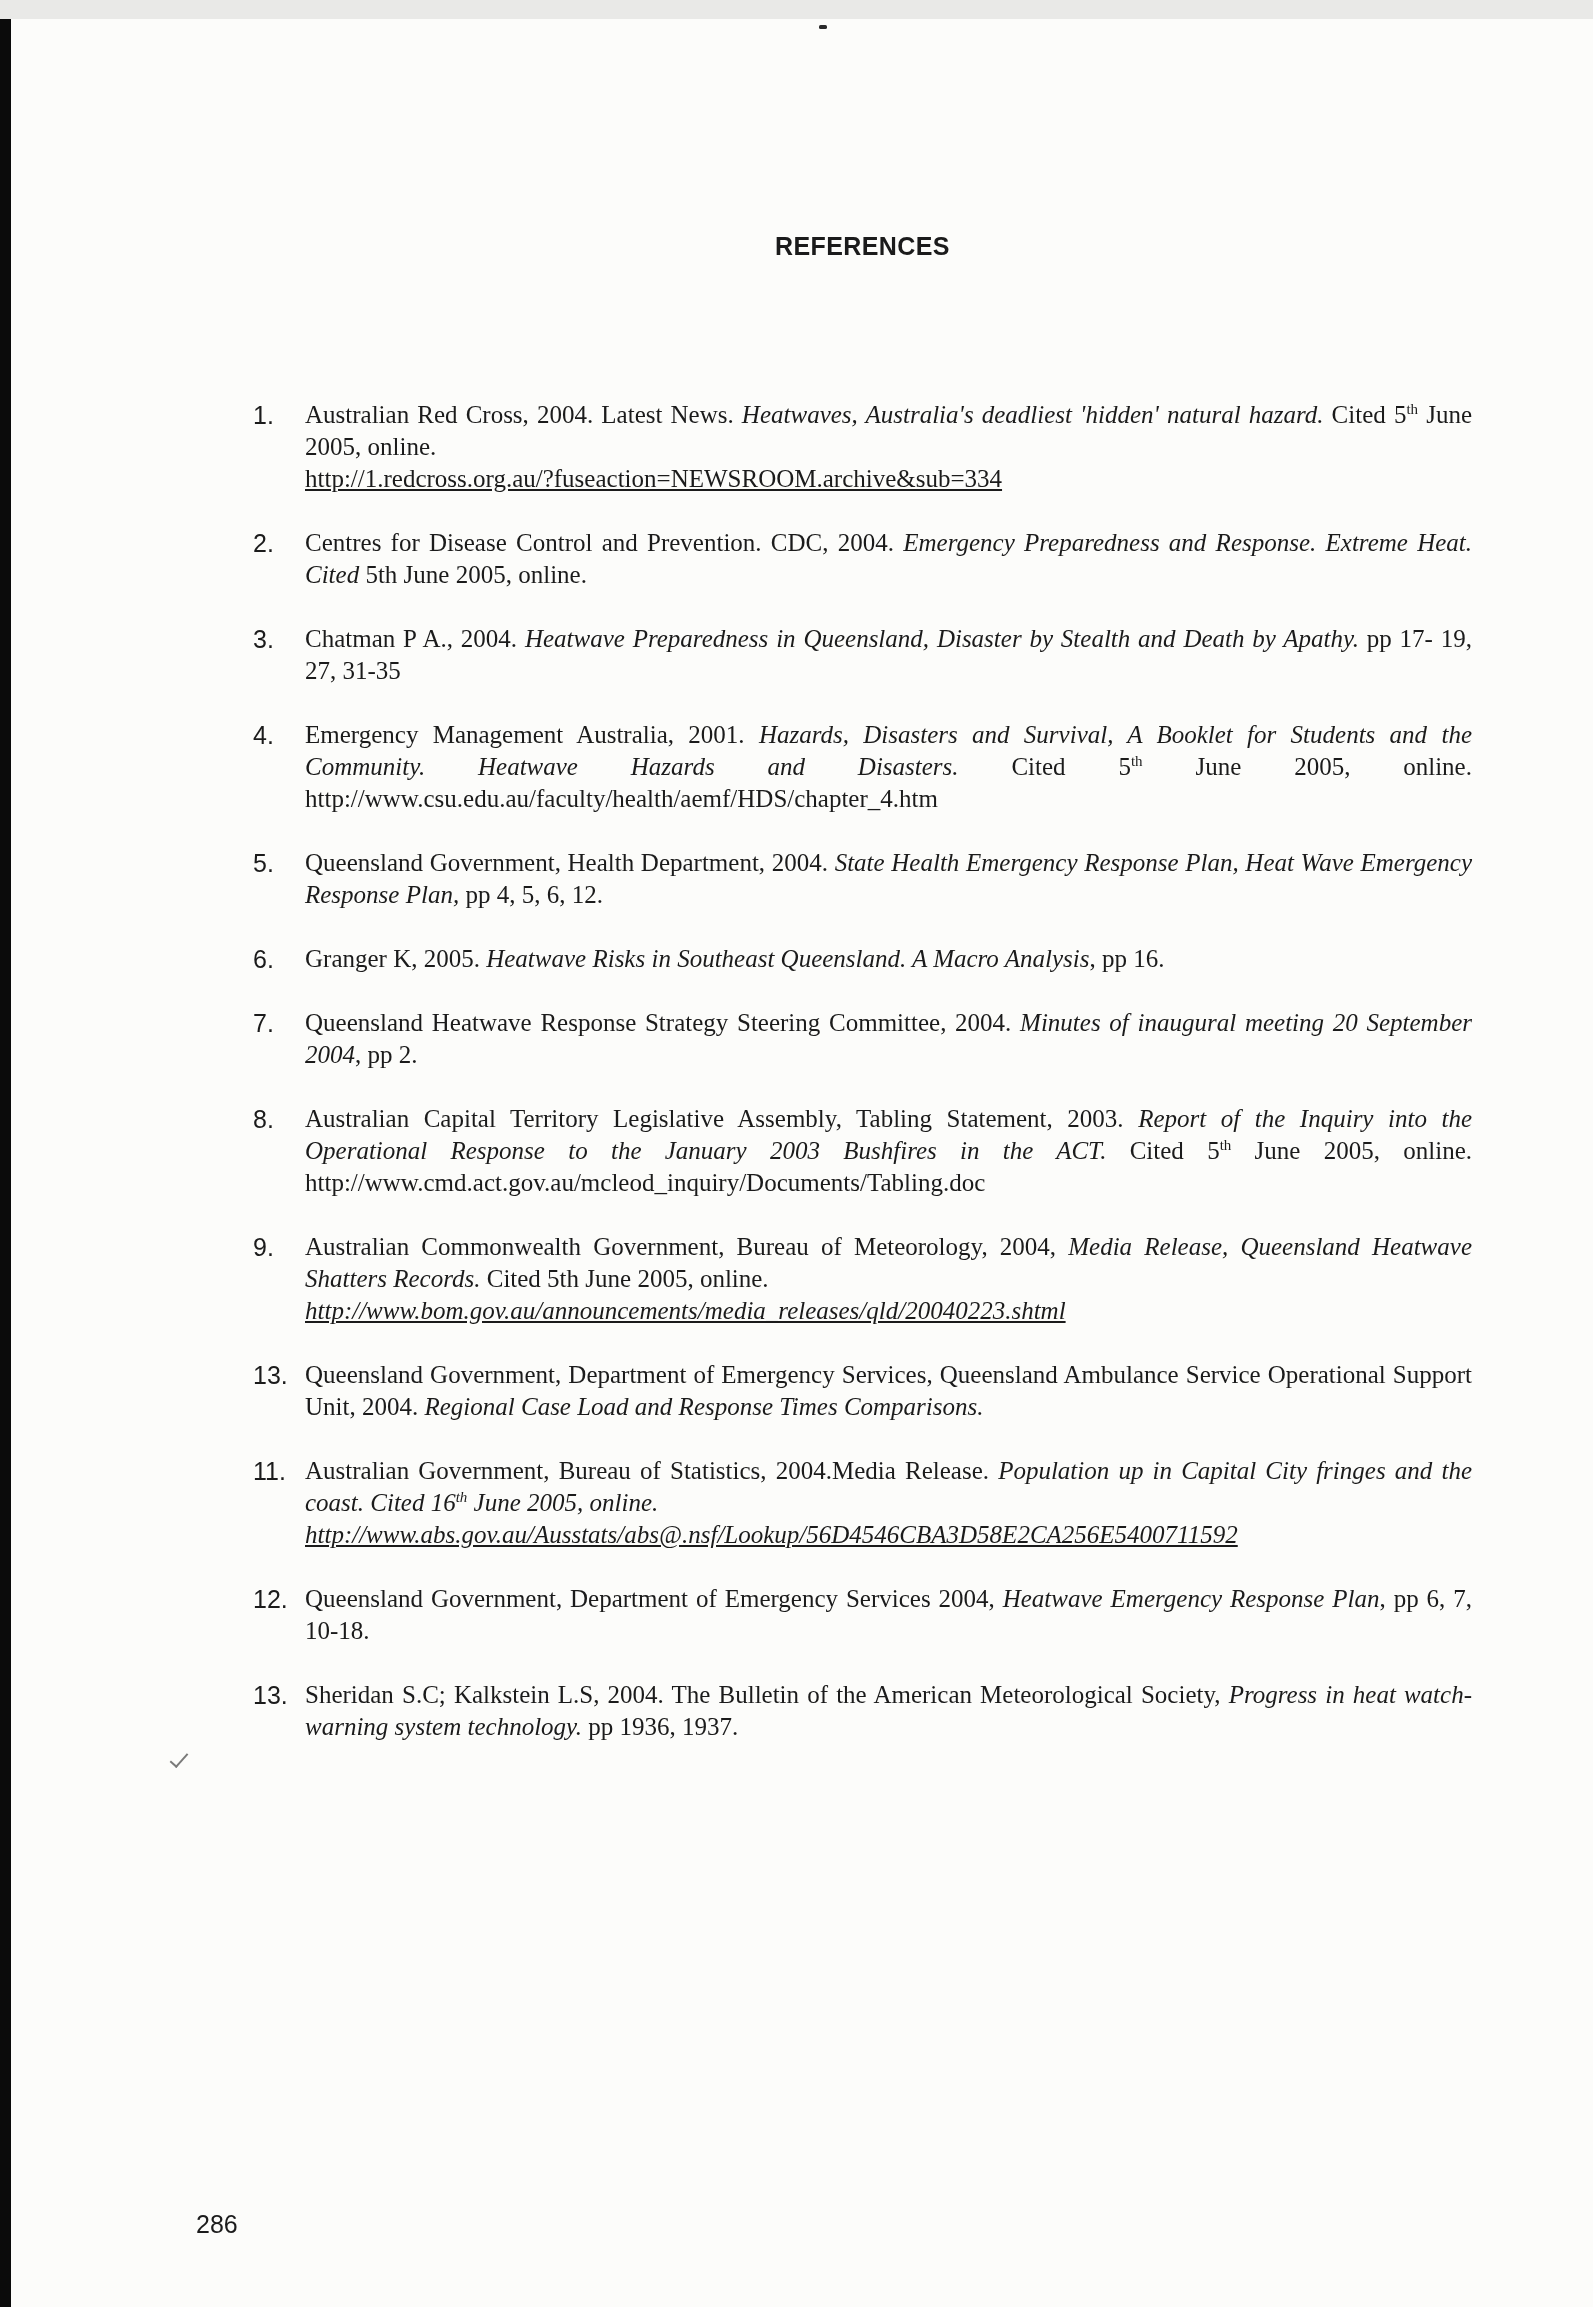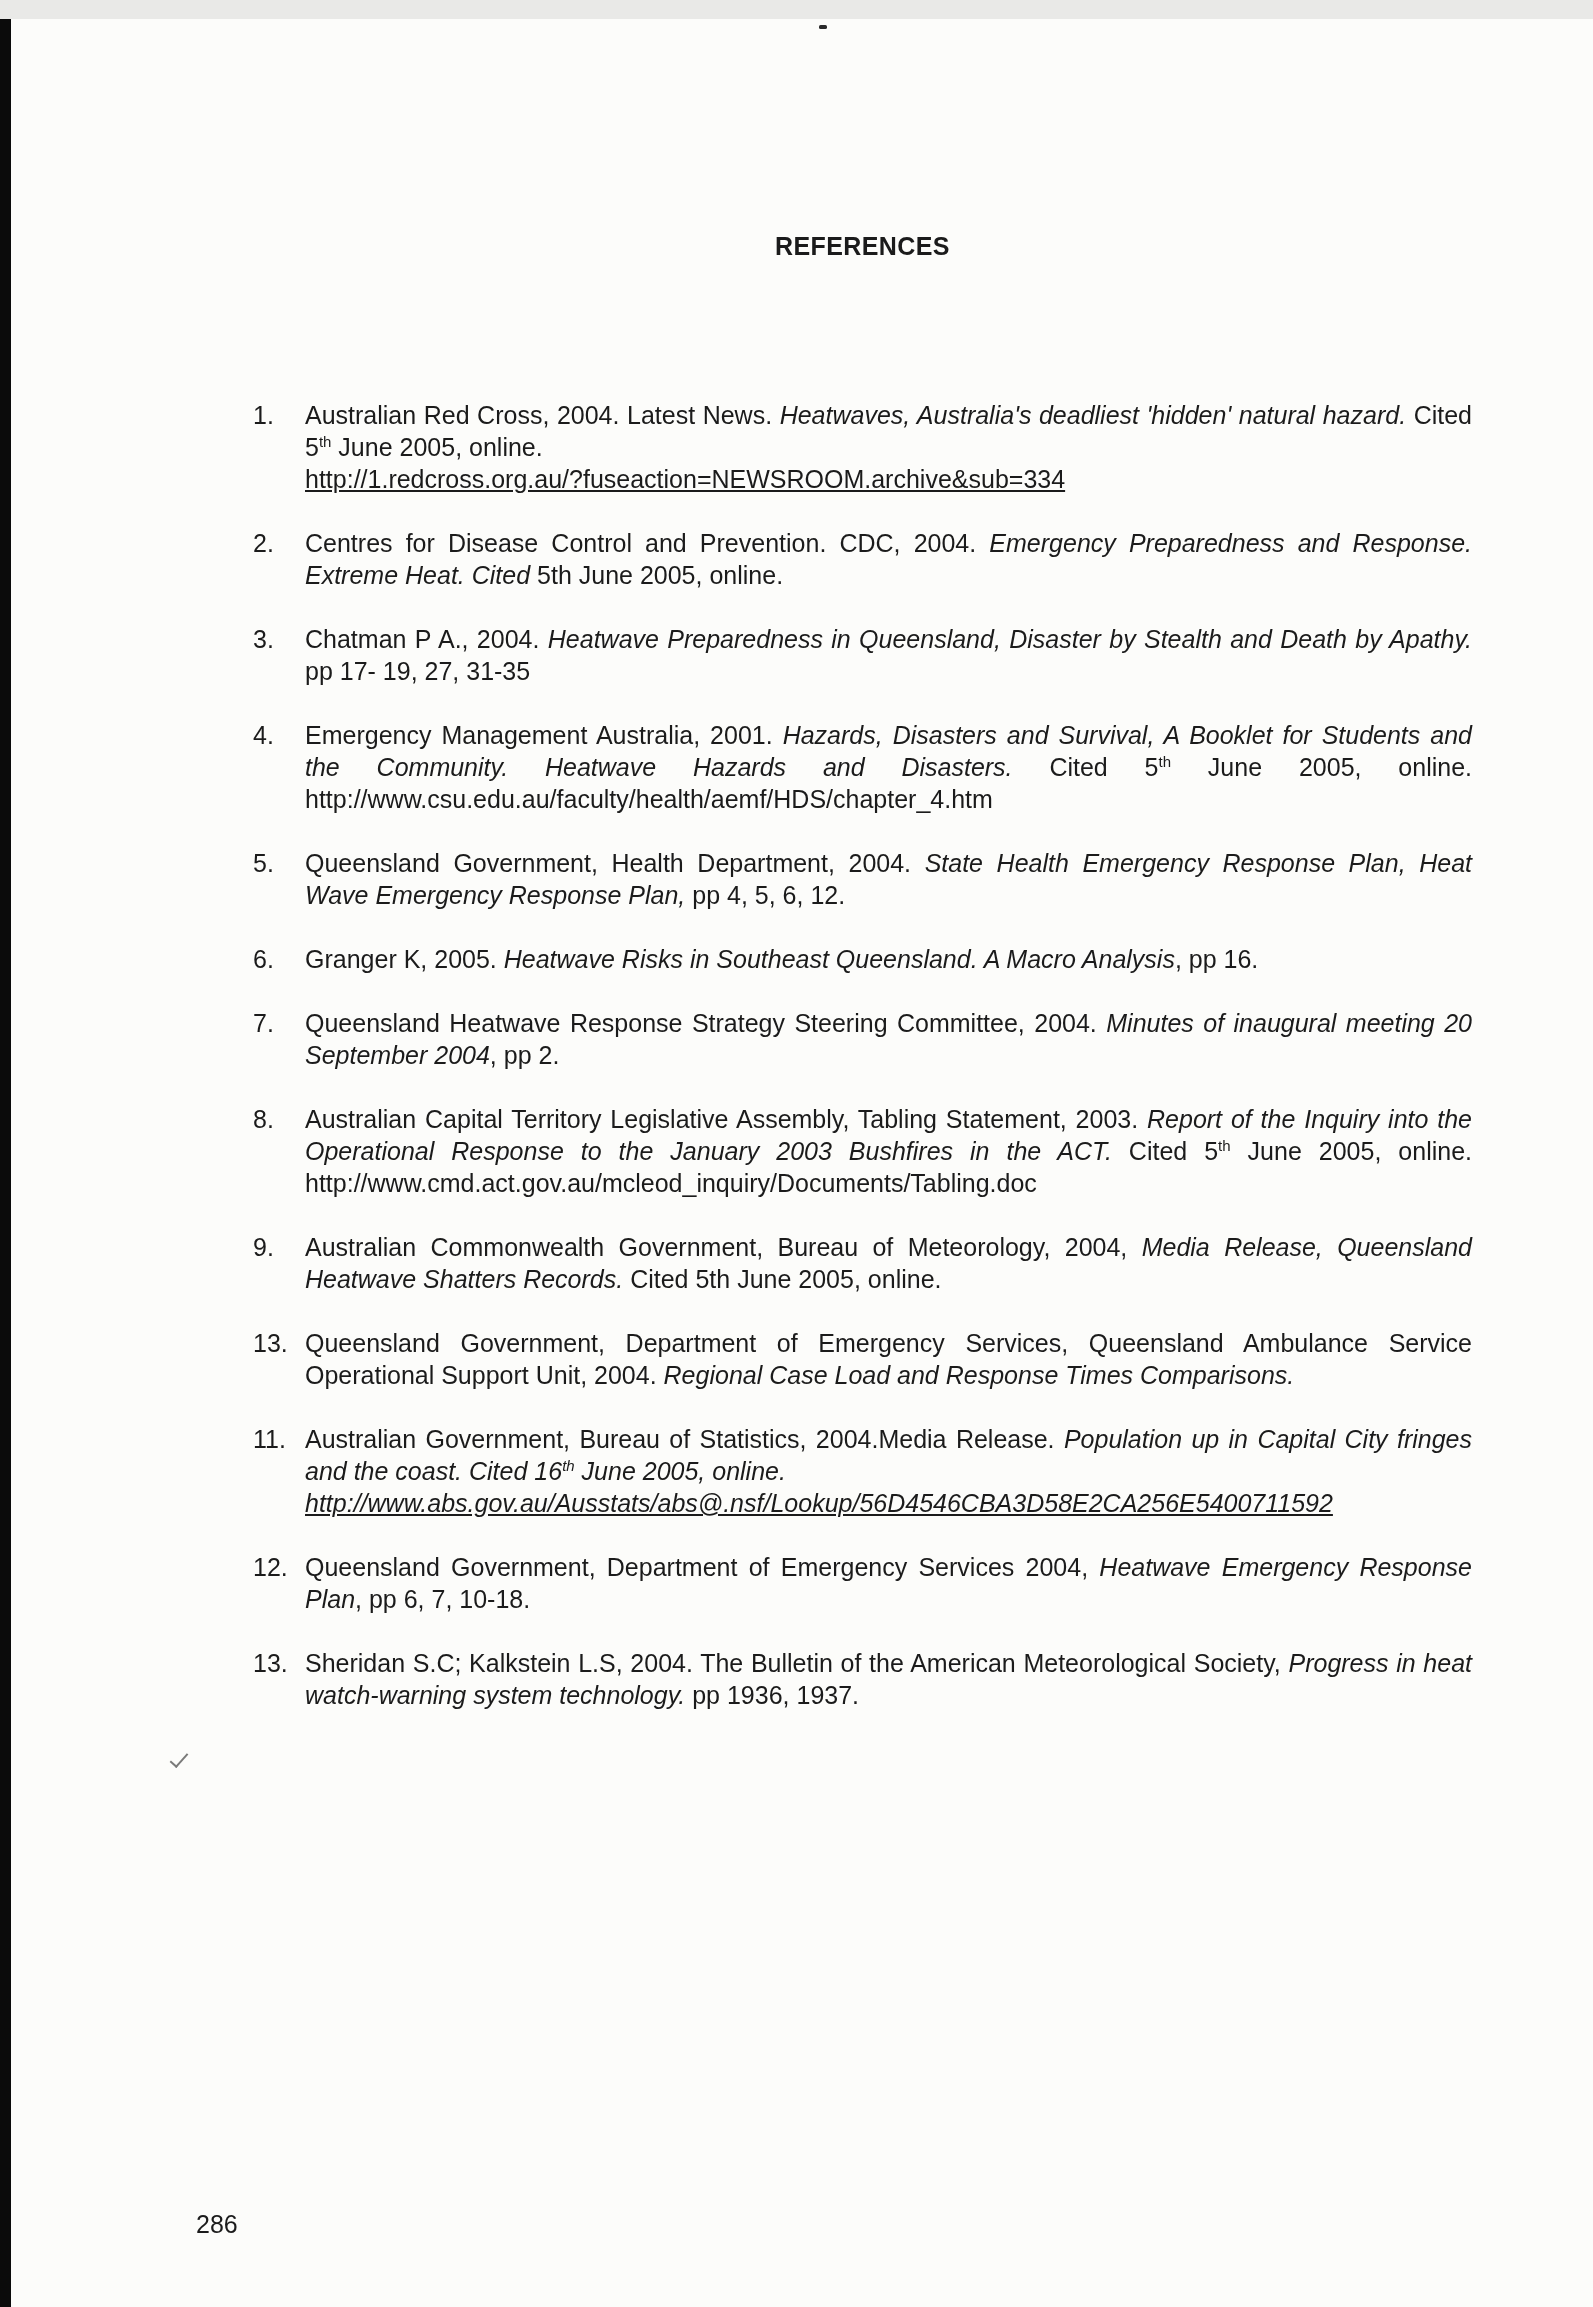--- a/index.html
+++ b/index.html
@@ -28,21 +28,21 @@
     letter-spacing: 0.4px;
     margin-bottom: 137px;
   }
   .ref-item {
     display: flex;
     font-size: 25px;
     line-height: 32px;
   }
   .ref-item + .ref-item { margin-top: 32px; }
   .ref-num { flex: 0 0 52px; }
-  .ref-body { flex: 1; text-align: justify; }
+  .ref-body { flex: 1; text-align: justify; font-family: Liberation Serif, serif; }
   sup { font-size: 0.6em; line-height: 0; vertical-align: super; }
   .seg-italic, .seg-italic-link, .seg-sup-italic { font-style: italic; }
   .seg-link, .seg-italic-link { text-decoration: underline; text-underline-offset: 2.4px; }
   .page-number {
     position: absolute;
     left: 196px;
     top: 2189px;
     font-size: 25px;
     line-height: 32px;
   }
@@ -112,21 +112,21 @@
         <div class="ref-item">
           <span class="ref-num">7.</span>
           <div class="ref-body"><span class="seg-normal">Queensland Heatwave Response Strategy Steering Committee, 2004. </span><span class="seg-italic">Minutes of inaugural meeting 20 September 2004</span><span class="seg-normal">, pp 2.</span></div>
         </div>
         <div class="ref-item">
           <span class="ref-num">8.</span>
           <div class="ref-body"><span class="seg-normal">Australian Capital Territory Legislative Assembly, Tabling Statement, 2003. </span><span class="seg-italic">Report of the Inquiry into the Operational Response to the January 2003 Bushfires in the ACT.</span><span class="seg-normal"> Cited 5</span><sup class="seg-sup">th</sup><span class="seg-normal"> June 2005, online.  http://www.cmd.act.gov.au/mcleod_inquiry/Documents/Tabling.doc</span></div>
         </div>
         <div class="ref-item">
           <span class="ref-num">9.</span>
-          <div class="ref-body"><span class="seg-normal">Australian Commonwealth Government, Bureau of Meteorology, 2004, </span><span class="seg-italic">Media Release, Queensland Heatwave Shatters Records.</span><span class="seg-normal">  Cited 5th June 2005, online.</span><br></div>
+          <div class="ref-body"><span class="seg-normal">Australian Commonwealth Government, Bureau of Meteorology, 2004, </span><span class="seg-italic">Media Release, Queensland Heatwave Shatters Records.</span><span class="seg-normal">  Cited 5th June 2005, online.</span><br><span class="seg-italic-link">http://www.bom.gov.au/announcements/media_releases/qld/20040223.shtml</span></div>
         </div>
         <div class="ref-item">
           <span class="ref-num">13.</span>
           <div class="ref-body"><span class="seg-normal">Queensland Government, Department of Emergency Services, Queensland Ambulance Service Operational Support Unit, 2004. </span><span class="seg-italic">Regional Case Load and Response Times Comparisons.</span></div>
         </div>
         <div class="ref-item">
           <span class="ref-num">11.</span>
           <div class="ref-body"><span class="seg-normal">Australian Government, Bureau of Statistics, 2004.Media Release. </span><span class="seg-italic">Population up in Capital City fringes and the coast. Cited 16</span><sup class="seg-sup-italic">th</sup><span class="seg-italic"> June 2005, online.</span><br><span class="seg-italic-link">http://www.abs.gov.au/Ausstats/abs@.nsf/Lookup/56D4546CBA3D58E2CA256E5400711592</span></div>
         </div>
         <div class="ref-item">

